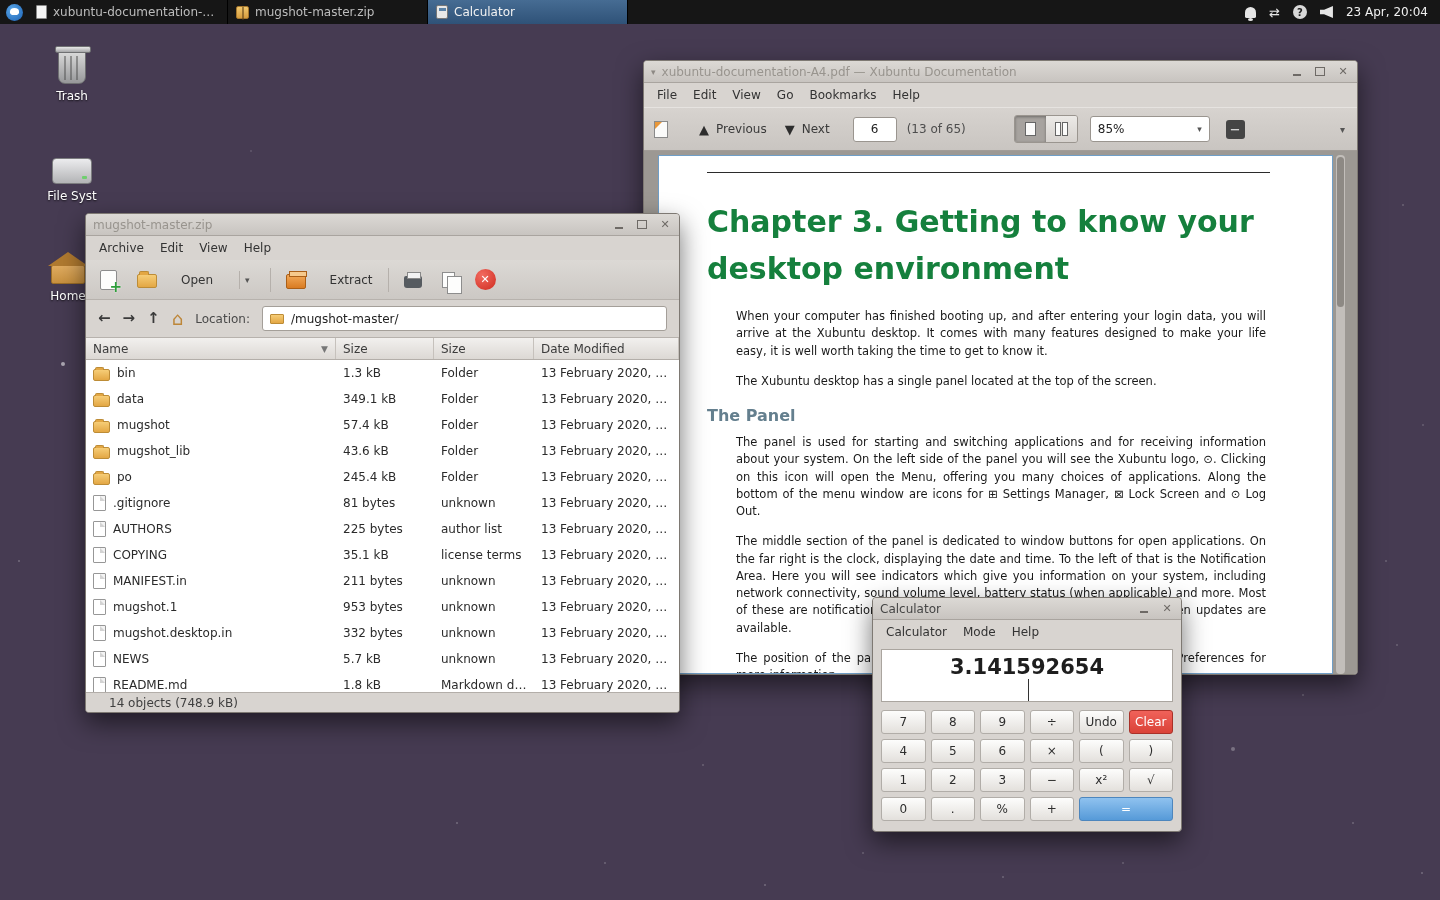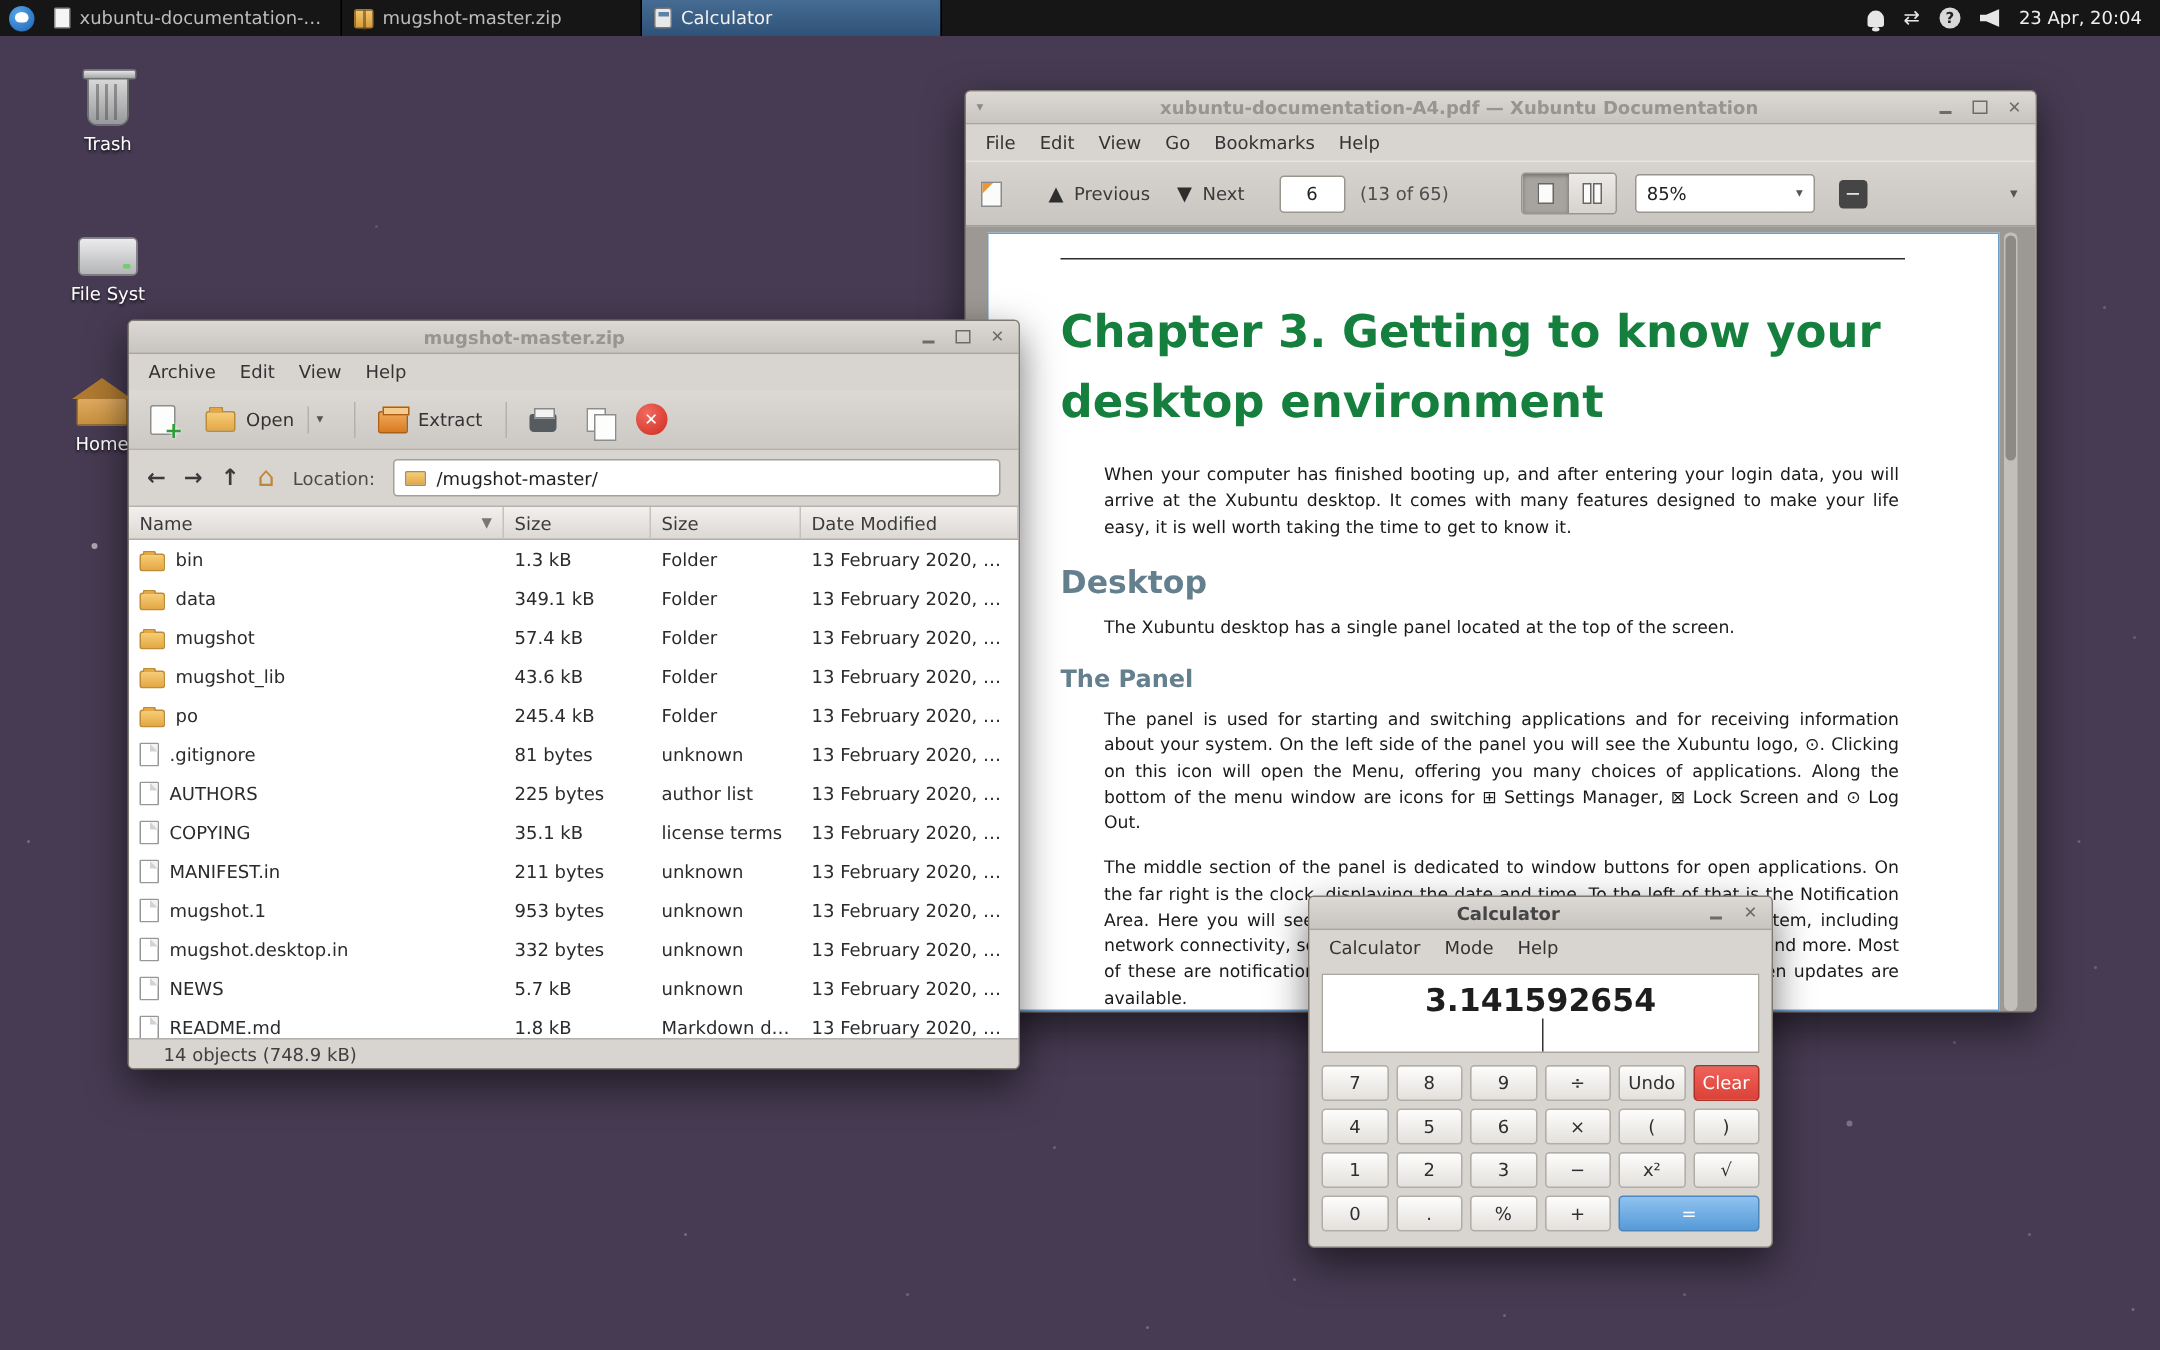--- a/index.html
+++ b/index.html
@@ -66,21 +66,21 @@
   .ic-drive::after{content:"";position:absolute;right:4px;bottom:4px;width:5px;height:3px;background:#6fcf6f;border-radius:1px;}
   .ic-home{position:relative;width:34px;height:19px;background:linear-gradient(#e0ab60,#c8913f);border-radius:2px;margin-top:15px;border:1px solid #9c6e28;}
   .ic-home::before{content:"";position:absolute;top:-14px;left:-4px;width:0;height:0;
     border-left:20px solid transparent;border-right:20px solid transparent;border-bottom:14px solid #b07a30;}
 
   
   .win{position:absolute;border:1px solid #7e7973;border-radius:4px;
     box-shadow:0 10px 26px rgba(0,0,0,.55);background:#d8d4d0;display:flex;flex-direction:column;overflow:hidden;}
   .tbar{flex:0 0 22px;background:linear-gradient(#dcd9d5,#c8c4c0);border-bottom:1px solid #a9a49f;
     display:flex;align-items:center;padding:0 7px;gap:6px;}
-  .tbar .title{flex:1;text-align:center;font-size:12px;font-weight:bold;color:#98948e;
+  .tbar .title{flex:1;font-size:12px;font-weight:normal;color:#98948e;
     overflow:hidden;white-space:nowrap;text-overflow:ellipsis;}
   .win.active .title{color:#454545;}
   .tmenuarrow{font-size:9px;color:#8d8984;}
   .wctrl{display:flex;gap:9px;align-items:center;}
   .wc{width:14px;height:14px;display:flex;align-items:center;justify-content:center;}
   .wc-min::before{content:"";width:8px;height:2px;background:#6e6a66;margin-top:7px;}
   .wc-max::before{content:"";width:8px;height:7px;border:1px solid #6e6a66;}
   .wc-close::before{content:"✕";color:#6e6a66;font-size:11px;line-height:1;}
   .mbar{display:flex;padding:2px 5px;background:#d8d4d0;}
   .mi{padding:3px 8px;font-size:12px;color:#333;}
@@ -115,21 +115,21 @@
   h2.sec{font-size:21px;color:#647f8e;margin:16px 0 10px;font-weight:bold;}
   h3.sub{font-size:16px;color:#647f8e;margin:16px 0 9px;font-weight:bold;}
   p.doc{font-size:11.5px;line-height:1.5;color:#1a1a1a;text-align:justify;margin:0 4px 13px 29px;}
   .pscroll{flex:0 0 9px;margin-left:3px;background:#c2beba;border-radius:4px;position:relative;}
   .pthumb{position:absolute;top:2px;left:1px;width:7px;height:150px;background:#8d8984;border-radius:4px;}
 
   
   #arcwin{left:85px;top:213px;width:595px;height:500px;z-index:20;}
   .atb{flex:0 0 40px;display:flex;align-items:center;gap:10px;padding:0 9px;
     border-bottom:1px solid #b7b2ad;background:linear-gradient(#dcd9d5,#ccc8c4);}
-  .abtn{display:flex;align-items:center;gap:7px;padding:4px 5px;font-size:12px;color:#333;}
+  .abtn{display:flex;align-items:center;gap:24px;padding:4px 5px;font-size:12px;color:#333;}
   .ic-add{width:17px;height:20px;position:relative;background:#fdfdfc;border:1px solid #8d8d8d;border-radius:2px;}
   .ic-add::after{content:"+";position:absolute;right:-6px;bottom:-7px;color:#2e9e3a;font-weight:bold;font-size:15px;text-shadow:0 0 2px #fff;}
   .ic-folder20{width:20px;height:14px;background:linear-gradient(#f6cd77,#e3a744);border:1px solid #bd8c36;border-radius:2px;position:relative;margin-top:3px;}
   .ic-folder20::before{content:"";position:absolute;top:-4px;left:1px;width:8px;height:3px;background:#e3a744;
     border:1px solid #bd8c36;border-bottom:none;border-radius:2px 2px 0 0;}
   .dd{font-size:9px;color:#555;padding:0 5px;border-left:1px solid #b5b0ab;margin-left:2px;height:18px;display:flex;align-items:center;}
   .ic-extract{width:20px;height:15px;background:linear-gradient(#f2a958,#d97b22);border:1px solid #ab5f17;border-radius:2px;position:relative;margin-top:4px;}
   .ic-extract::before{content:"";position:absolute;left:2px;top:-4px;width:16px;height:4px;background:#f6c98c;border:1px solid #ab5f17;}
   .ic-print{width:18px;height:12px;background:#565b60;border-radius:2px 2px 3px 3px;position:relative;margin-top:4px;}
   .ic-print::before{content:"";position:absolute;left:3px;top:-4px;width:12px;height:5px;background:#f2f2f2;border:1px solid #888;}
@@ -243,21 +243,20 @@
       <span class="car">▾</span>
     </span>
     <span class="zminus">−</span>
     <span class="ovfcar">▾</span>
   </div>
   <div class="pcontent">
     <div class="page">
       <div class="rule"></div>
       <h1 class="chap">Chapter 3. Getting to know your desktop environment</h1>
       <p class="doc">When your computer has finished booting up, and after entering your login data, you will arrive at the Xubuntu desktop. It comes with many features designed to make your life easy, it is well worth taking the time to get to know it.</p>
-      <h2 class="sec">Desktop</h2>
       <p class="doc">The Xubuntu desktop has a single panel located at the top of the screen.</p>
       <h3 class="sub">The Panel</h3>
       <p class="doc">The panel is used for starting and switching applications and for receiving information about your system. On the left side of the panel you will see the Xubuntu logo, ⊙. Clicking on this icon will open the Menu, offering you many choices of applications. Along the bottom of the menu window are icons for ⊞ Settings Manager, ⊠ Lock Screen and ⊙ Log Out.</p>
       <p class="doc">The middle section of the panel is dedicated to window buttons for open applications. On the far right is the clock, displaying the date and time. To the left of that is the Notification Area. Here you will see indicators which give you information on your system, including network connectivity, sound volume level, battery status (when applicable) and more. Most of these are notifications; they only appear when needed, for instance when updates are available.</p>
       <p class="doc">The position of the panel can be changed; see Chapter 4, Settings and Preferences for more information.</p>
     </div>
     <div class="pscroll">
         <span class="pthumb"></span>
       </div>
   </div>

